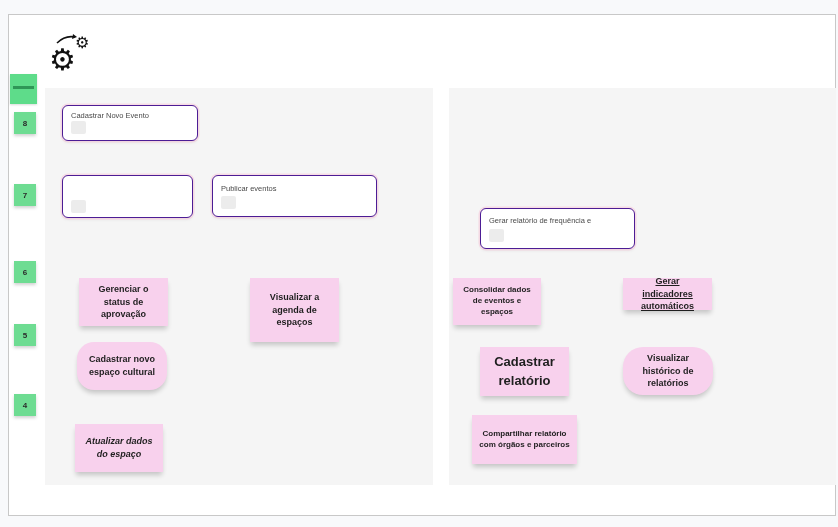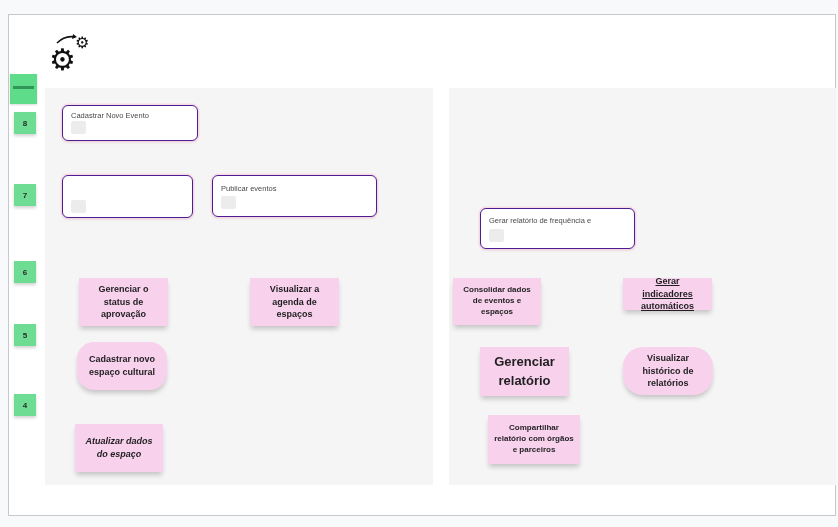--- a/index.html
+++ b/index.html
@@ -104,38 +104,38 @@
   </div>
 
   <div class="card" style="left:480px;top:176px;width:155px;height:41px;padding-top:7px;margin-top:32px;">
     <span>Gerar relatório de frequência e</span>
     <span class="ph" style="bottom:6px;"></span>
   </div>
 
   <div class="sticky" style="left:79px;top:244px;width:89px;height:48px;">
     <span>Gerenciar o status de aprovação</span>
   </div>
-  <div class="sticky" style="left:250px;top:244px;width:89px;height:48px;">
+  <div class="sticky" style="left:250px;top:244px;width:89px;height:64px;">
     <span>Visualizar a agenda de espaços</span>
   </div>
   <div class="sticky" style="left:77px;top:308px;width:90px;height:48px;border-radius:17px;">
     <span>Cadastrar novo espaço cultural</span>
   </div>
   <div class="sticky" style="left:75px;top:390px;width:88px;height:48px;font-style:italic;">
     <span>Atualizar dados do espaço</span>
   </div>
 
   <div class="sticky small" style="left:453px;top:244px;width:88px;height:47px;">
     <span>Consolidar dados de eventos e espaços</span>
   </div>
   <div class="sticky" style="left:623px;top:244px;width:89px;height:32px;text-decoration:underline;">
     <span>Gerar indicadores automáticos</span>
   </div>
   <div class="sticky big" style="left:480px;top:313px;width:89px;height:49px;">
-    <span>Gerenciar relatório</span>
+    <span>Cadastrar relatório</span>
   </div>
   <div class="sticky" style="left:623px;top:313px;width:90px;height:48px;border-radius:20px;">
     <span>Visualizar histórico de relatórios</span>
   </div>
-  <div class="sticky small" style="left:488px;top:381px;width:92px;height:49px;justify-content:center;">
+  <div class="sticky small" style="left:472px;top:381px;width:105px;height:49px;justify-content:center;">
     <span>Compartilhar relatório com órgãos e parceiros</span>
   </div>
 </div>
 
 </body></html>

